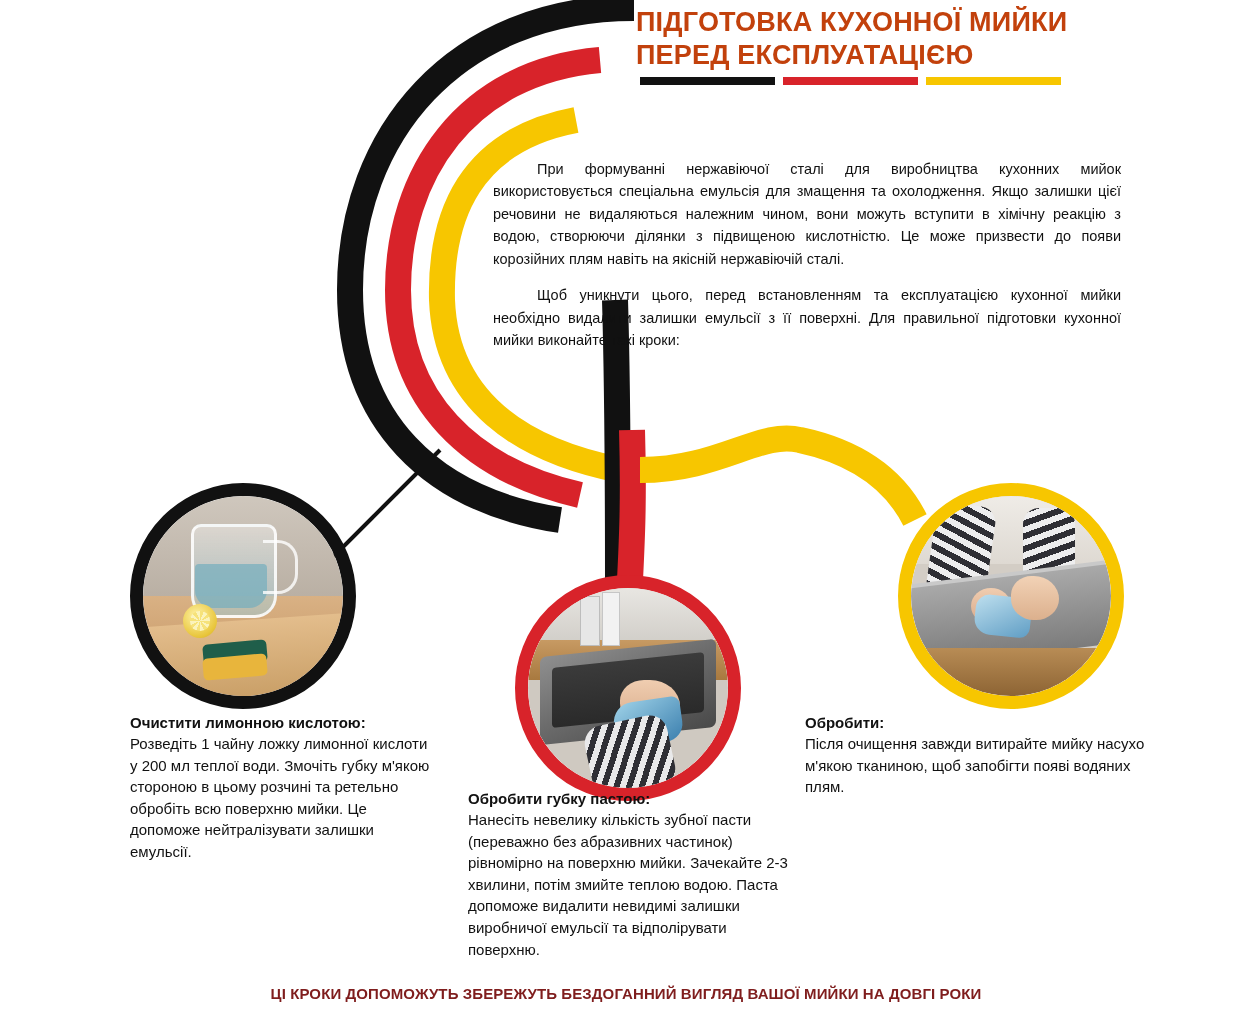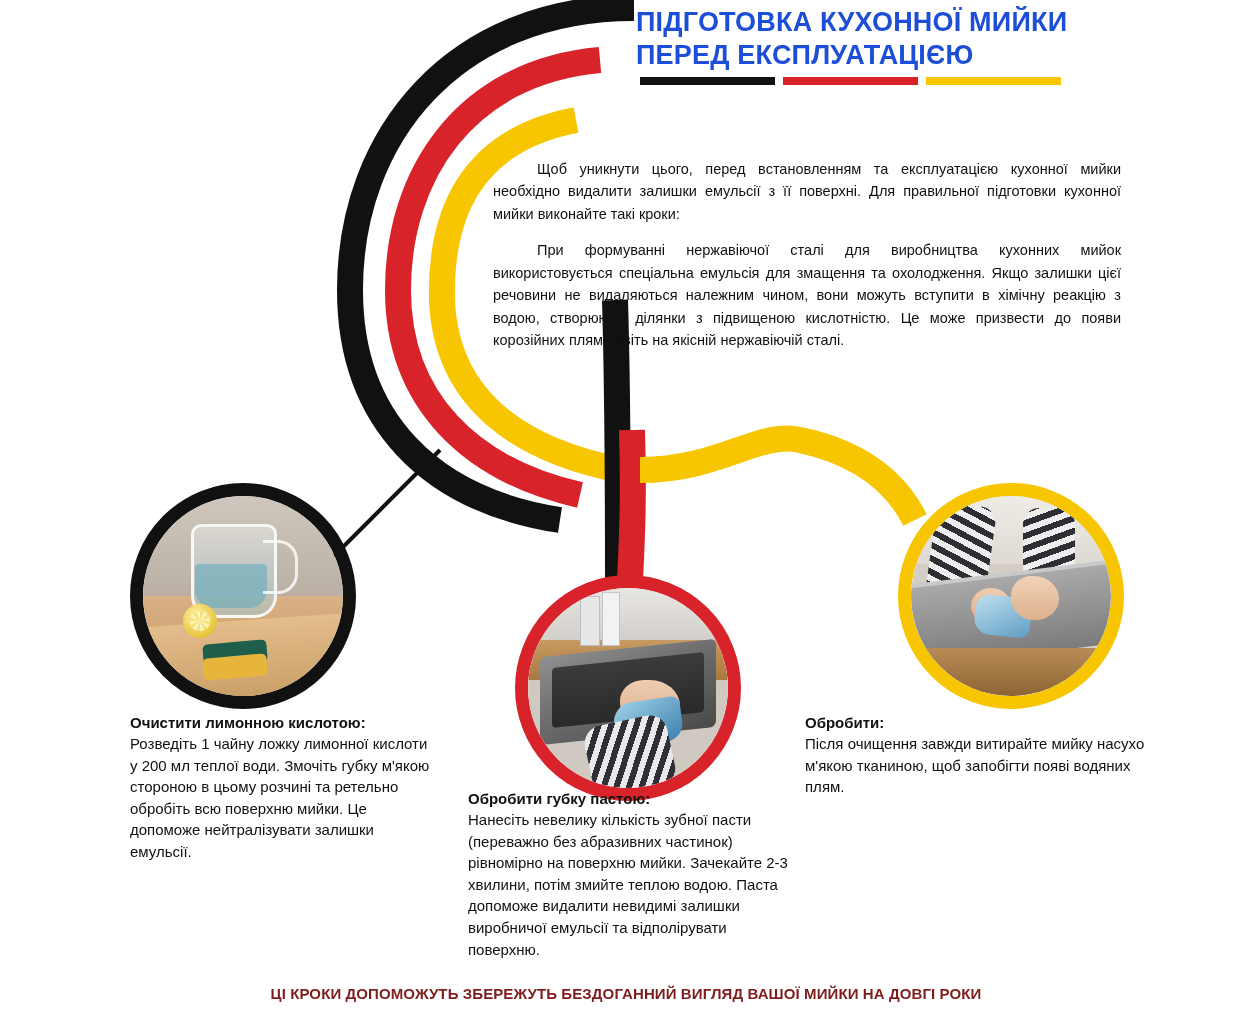--- a/index.html
+++ b/index.html
@@ -28,21 +28,21 @@
     position: absolute;
     left: 636px;
     top: 6px;
     width: 600px;
   }
   .header .title-line {
     font-size: 27px;
     font-weight: bold;
     letter-spacing: 0.2px;
     line-height: 1.24;
-    color: #1d4ed8;
+    color: #c2410c;
     text-transform: uppercase;
   }
   .header .rule-row {
     position: absolute;
     left: 4px;
     top: 71px;
     width: 430px;
     height: 8px;
     display: flex;
   }
@@ -194,22 +194,22 @@
     <div class="rule-row">
       <div class="rule-seg rule-black"></div>
       <div class="rule-seg rule-gap"></div>
       <div class="rule-seg rule-red"></div>
       <div class="rule-seg rule-gap"></div>
       <div class="rule-seg rule-yellow"></div>
     </div>
   </div>
 
   <div class="body-text">
+    <p>При формуванні нержавіючої сталі для виробництва кухонних мийок використовується спеціальна емульсія для змащення та охолодження. Якщо залишки цієї речовини не видаляються належним чином, вони можуть вступити в хімічну реакцію з водою, створюючи ділянки з підвищеною кислотністю.  Це може призвести до появи корозійних  плям навіть на якісній нержавіючій сталі.</p>
     <p>Щоб уникнути цього,  перед встановленням та експлуатацією кухонної мийки  необхідно видалити залишки емульсії  з її поверхні. Для правильної підготовки кухонної мийки виконайте такі кроки:</p>
-    <p>При формуванні нержавіючої сталі для виробництва кухонних мийок використовується спеціальна емульсія для змащення та охолодження. Якщо залишки цієї речовини не видаляються належним чином, вони можуть вступити в хімічну реакцію з водою, створюючи ділянки з підвищеною кислотністю.  Це може призвести до появи корозійних  плям навіть на якісній нержавіючій сталі.</p>
   </div>
 
   <div class="circle" id="circle-left">
     <div class="photo ph-base">
       <div class="p1-wall"></div>
       <div class="p1-counter"></div>
       <div class="p1-board"></div>
       <div class="p1-jug"></div>
       <div class="p1-jugwater"></div>
       <div class="p1-handle"></div>

